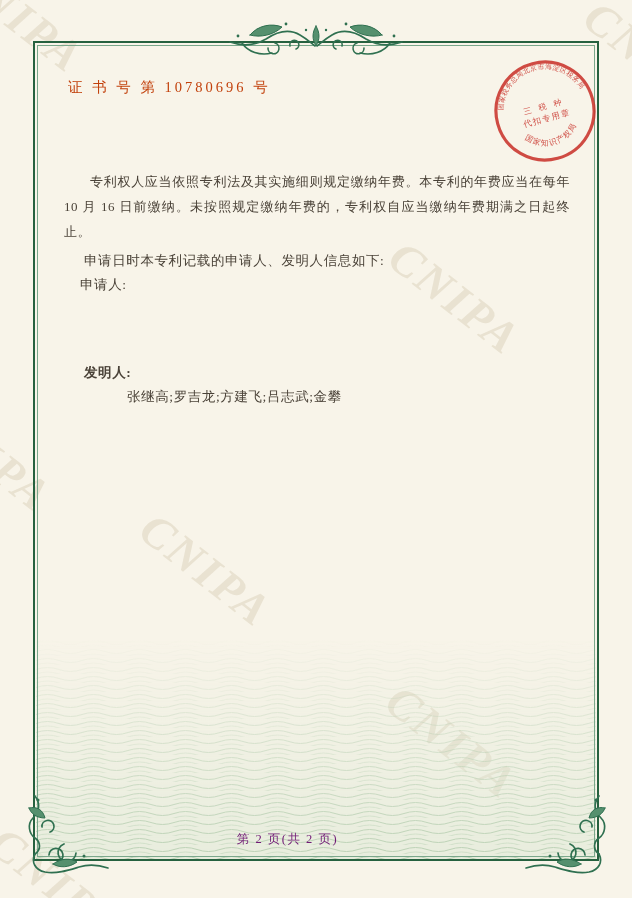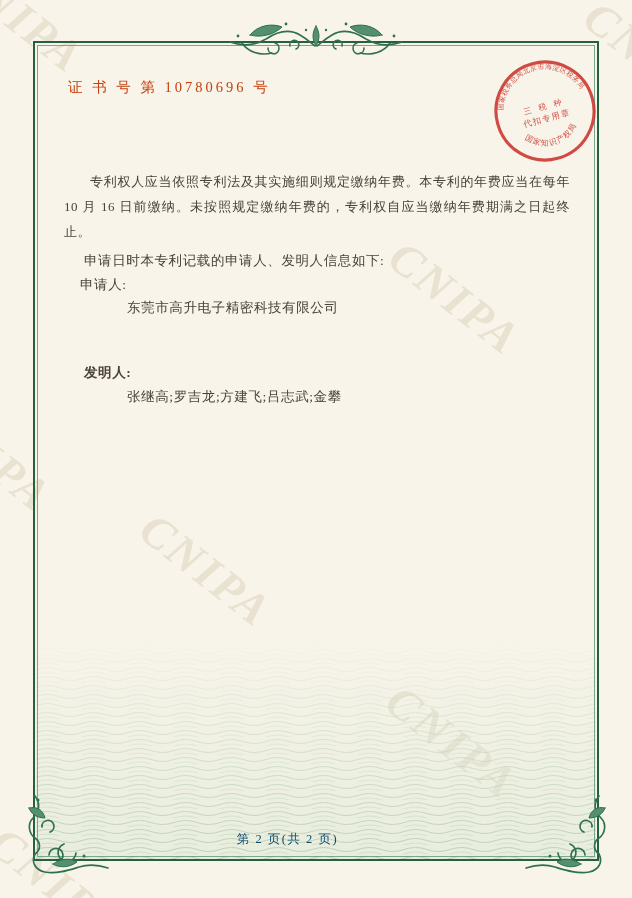--- a/index.html
+++ b/index.html
@@ -59,21 +59,21 @@
     text-align:justify;text-indent:2em;
   }
   .info-line{position:absolute;font-size:13.5px;letter-spacing:0.6px;}
   .l-intro{left:84px;top:252px;}
   .l-applicant{left:80px;top:276px;}
   .l-company{left:127px;top:299px;}
   .l-inventor{left:84px;top:364px;font-weight:bold;}
   .l-names{left:127px;top:388px;}
   .footer-page{
     position:absolute;left:36px;top:831px;width:503px;
-    text-align:center;font-size:12.5px;letter-spacing:1.5px;color:#0c4a6e;
+    text-align:center;font-size:12.5px;letter-spacing:1.5px;color:#701a75;
   }
   
   .seal{position:absolute;left:489px;top:55px;z-index:5;opacity:0.87;}
 </style>
 </head>
 <body>
 
 <div class="page">
 
   <span class="wm wm1">CNIPA</span>
@@ -149,21 +149,20 @@
       <circle cx="16" cy="6" r="1.5" fill="#2f7050" stroke="none"></circle>
       <circle cx="62" cy="62" r="1.5" fill="#2f7050" stroke="none"></circle>
     </g>
   </svg>
 
   <div class="content">
     <div class="cert-no">证 书 号 第 10780696 号</div>
     <div class="para">专利权人应当依照专利法及其实施细则规定缴纳年费。本专利的年费应当在每年 10 月 16 日前缴纳。未按照规定缴纳年费的，专利权自应当缴纳年费期满之日起终止。</div>
     <div class="info-line l-intro">申请日时本专利记载的申请人、发明人信息如下:</div>
     <div class="info-line l-applicant">申请人:</div>
-    <div class="info-line l-company">东莞市高升电子精密科技有限公司</div>
     <div class="info-line l-inventor">发明人:</div>
     <div class="info-line l-names">张继高;罗吉龙;方建飞;吕志武;金攀</div>
     <div class="footer-page">第 2 页(共 2 页)</div>
   </div>
 
   <svg class="seal" width="112" height="112" viewBox="0 0 120 120">
     <g transform="rotate(-15 60 60)" fill="#c9332b">
       <circle cx="60" cy="60" r="52.5" fill="none" stroke="#c9332b" stroke-width="3.4"></circle>
       <defs>
         <path id="arcTop" d="M16.5 48.4 A45 45 0 0 1 103.5 48.4" fill="none"></path>

